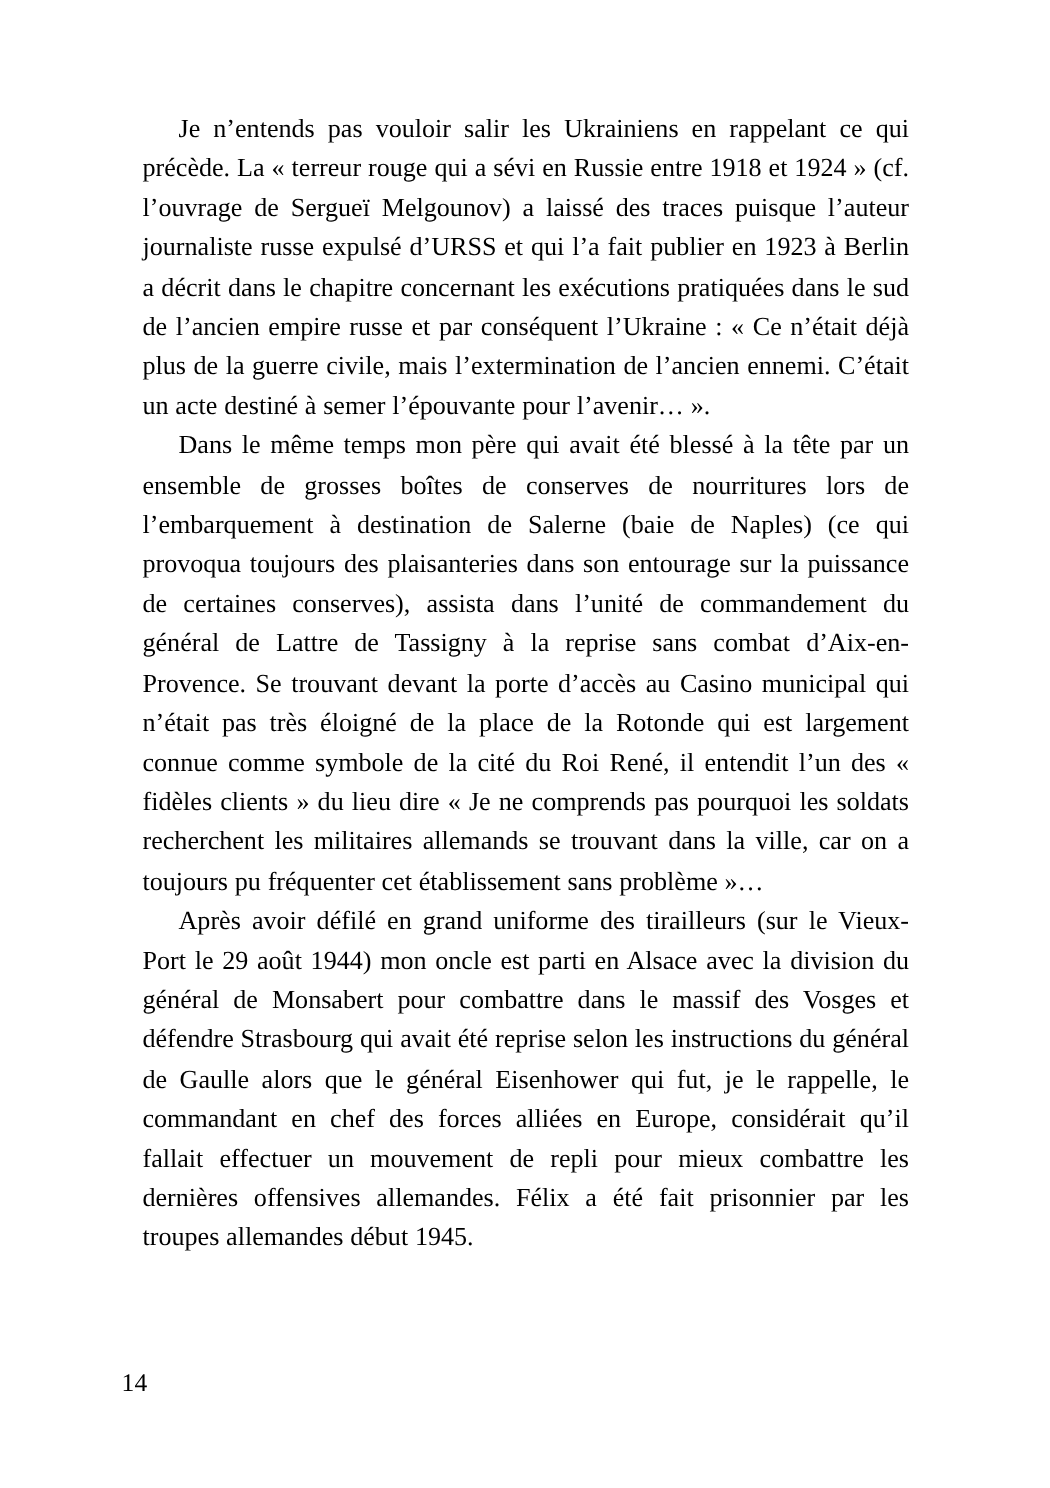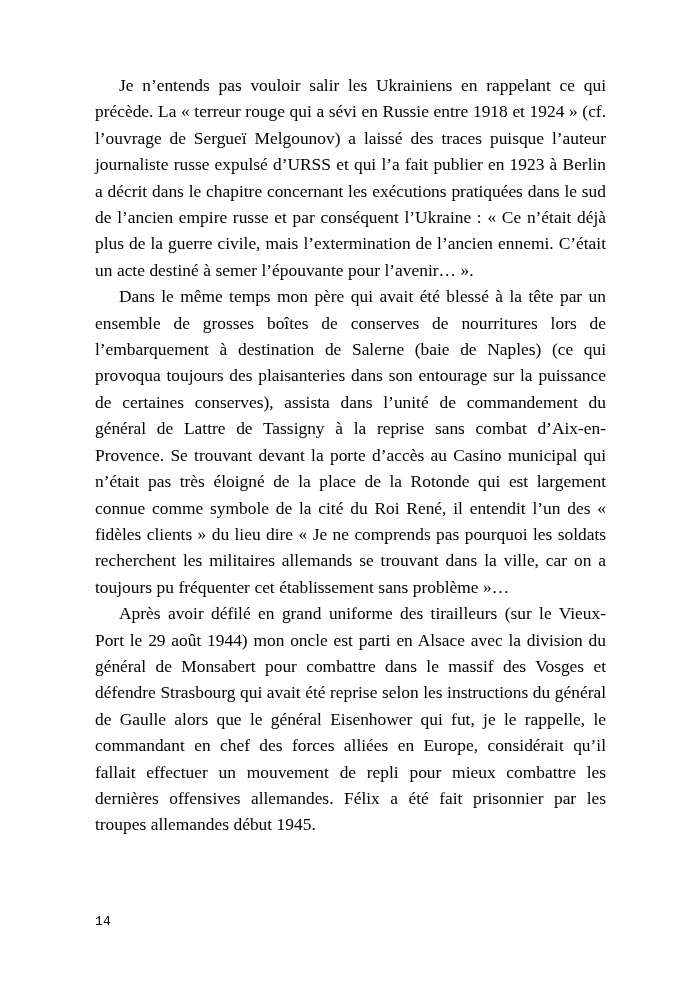--- a/index.html
+++ b/index.html
@@ -37,26 +37,25 @@
     hyphens: none;
     -webkit-hyphens: none;
     word-spacing: 0.01em;
   }
   
   .para.continues {
     text-align-last: justify;
   }
   .page-number {
     position: absolute;
-    left: 95px;
+    left: 81px;
     top: 912px;
-    font-size: 13px;
+    font-size: 17px;
     line-height: 20px;
     letter-spacing: 0.01em;
-    font-family: Liberation Mono, monospace;
   }
 </style>
 </head>
 <body>
 
 <div class="page">
 
   <div class="text-block">
     <p class="para">Je n’entends pas vouloir salir les Ukrainiens en rappelant ce qui précède. La « terreur rouge qui a sévi en Russie entre 1918 et 1924 » (cf. l’ouvrage de Sergueï Melgounov) a laissé des traces puisque l’auteur journaliste russe expulsé d’URSS et qui l’a fait publier en 1923 à Berlin a décrit dans le chapitre concernant les exécutions pratiquées dans le sud de l’ancien empire russe et par conséquent l’Ukraine : « Ce n’était déjà plus de la guerre civile, mais l’extermination de l’ancien ennemi. C’était un acte destiné à semer l’épouvante pour l’avenir… ».</p>
     <p class="para">Dans le même temps mon père qui avait été blessé à la tête par un ensemble de grosses boîtes de conserves de nourritures lors de l’embarquement à destination de Salerne (baie de Naples) (ce qui provoqua toujours des plaisanteries dans son entourage sur la puissance de certaines conserves), assista dans l’unité de commandement du général de Lattre de Tassigny à la reprise sans combat d’Aix-en-Provence. Se trouvant devant la porte d’accès au Casino municipal qui n’était pas très éloigné de la place de la Rotonde qui est largement connue comme symbole de la cité du Roi René, il entendit l’un des « fidèles clients » du lieu dire « Je ne comprends pas pourquoi les soldats recherchent les militaires allemands se trouvant dans la ville, car on a toujours pu fréquenter cet établissement sans problème »…</p>

